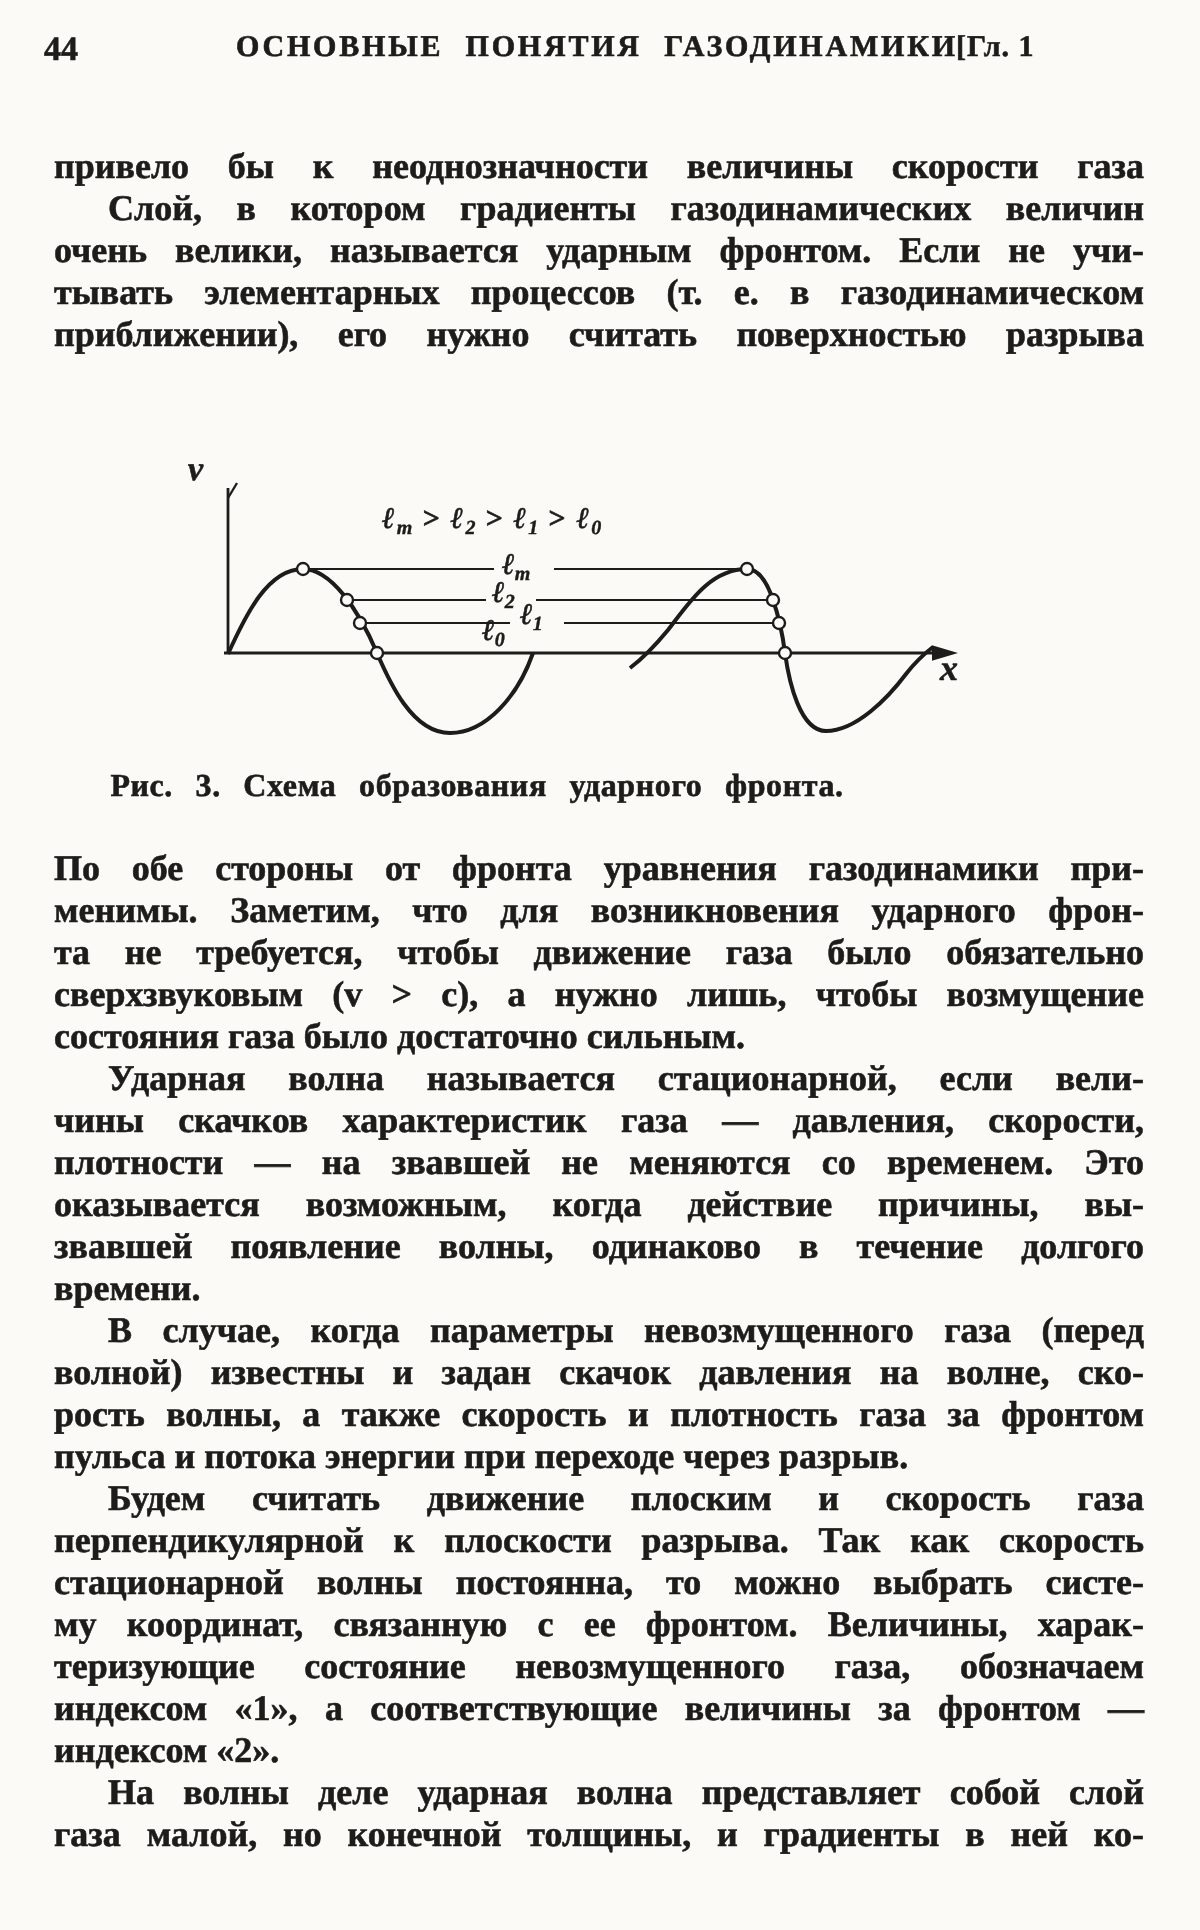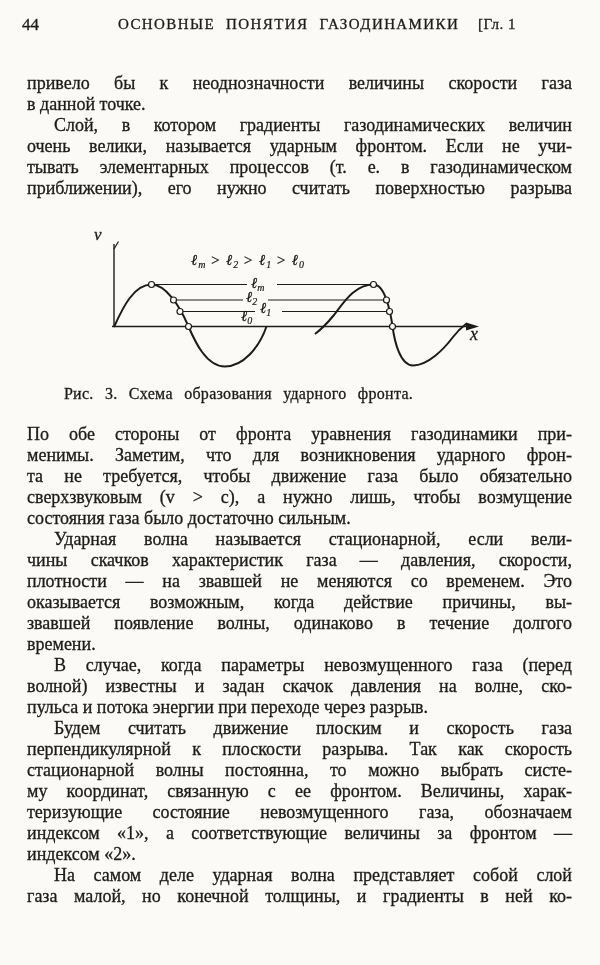--- a/index.html
+++ b/index.html
@@ -1,19 +1,20 @@
 <!DOCTYPE html>
 <html><head>
 <meta charset="utf-8">
 <style>
   html,body{margin:0;padding:0;}
   .page{
     position:relative;width:600px;height:965px;overflow:hidden;
     background:#fbfaf6;color:#1d1c1a;
     font-family:"Liberation Serif", serif;
+    font-weight:bold;
     -webkit-text-stroke:0.3px #1d1c1a;
   }
   
   .hdr{position:absolute;top:14px;left:0;right:0;height:24px;}
   .pagenum{position:absolute;left:22px;top:1px;font-size:17px;}
   .runtitle{
     position:absolute;left:118px;top:2px;font-size:15px;
     letter-spacing:1.4px;word-spacing:6px;white-space:nowrap;
   }
   .chapter{position:absolute;left:478px;top:2px;font-size:15px;letter-spacing:.5px;}
@@ -52,21 +53,20 @@
 <div class="page">
 
   <div class="hdr">
     <span class="pagenum">44</span>
     <span class="runtitle">ОСНОВНЫЕ ПОНЯТИЯ ГАЗОДИНАМИКИ</span>
     <span class="chapter">[Гл. 1</span>
   </div>
 
   <div class="tblock b1">
     <div class="ln">привело бы к неоднозначности величины скорости газа</div>
-    <div class="ln end">в данной точке.</div>
     <div class="ln ind">Слой, в котором градиенты газодинамических величин</div>
     <div class="ln">очень велики, называется ударным фронтом. Если не учи-</div>
     <div class="ln">тывать элементарных процессов (т. е. в газодинамическом</div>
     <div class="ln">приближении), его нужно считать поверхностью разрыва</div>
   </div>
 
   <div class="figwrap">
     <svg width="600" height="160" viewBox="0 0 600 160">
 
       <path class="ink" stroke-width="1.4" d="M114,19 L114,102"></path>
@@ -115,25 +115,26 @@
     <div class="ln">сверхзвуковым (v &gt; c), а нужно лишь, чтобы возмущение</div>
     <div class="ln end">состояния газа было достаточно сильным.</div>
     <div class="ln ind">Ударная волна называется стационарной, если вели-</div>
     <div class="ln">чины скачков характеристик газа — давления, скорости,</div>
     <div class="ln">плотности — на звавшей не меняются со временем. Это</div>
     <div class="ln">оказывается возможным, когда действие причины, вы-</div>
     <div class="ln">звавшей появление волны, одинаково в течение долгого</div>
     <div class="ln end">времени.</div>
     <div class="ln ind">В случае, когда параметры невозмущенного газа (перед</div>
     <div class="ln">волной) известны и задан скачок давления на волне, ско-</div>
+    <div class="ln">рость волны, а также скорость и плотность газа за фронтом</div>
     <div class="ln end">пульса и потока энергии при переходе через разрыв.</div>
     <div class="ln ind">Будем считать движение плоским и скорость газа</div>
     <div class="ln">перпендикулярной к плоскости разрыва. Так как скорость</div>
     <div class="ln">стационарной волны постоянна, то можно выбрать систе-</div>
     <div class="ln">му координат, связанную с ее фронтом. Величины, харак-</div>
     <div class="ln">теризующие состояние невозмущенного газа, обозначаем</div>
     <div class="ln">индексом «1», а соответствующие величины за фронтом —</div>
     <div class="ln end">индексом «2».</div>
-    <div class="ln ind">На самом деле ударная волна представляет собой слой</div>
+    <div class="ln ind">На волны деле ударная волна представляет собой слой</div>
     <div class="ln">газа малой, но конечной толщины, и градиенты в ней ко-</div>
   </div>
 
 </div>
 
 </body></html>

